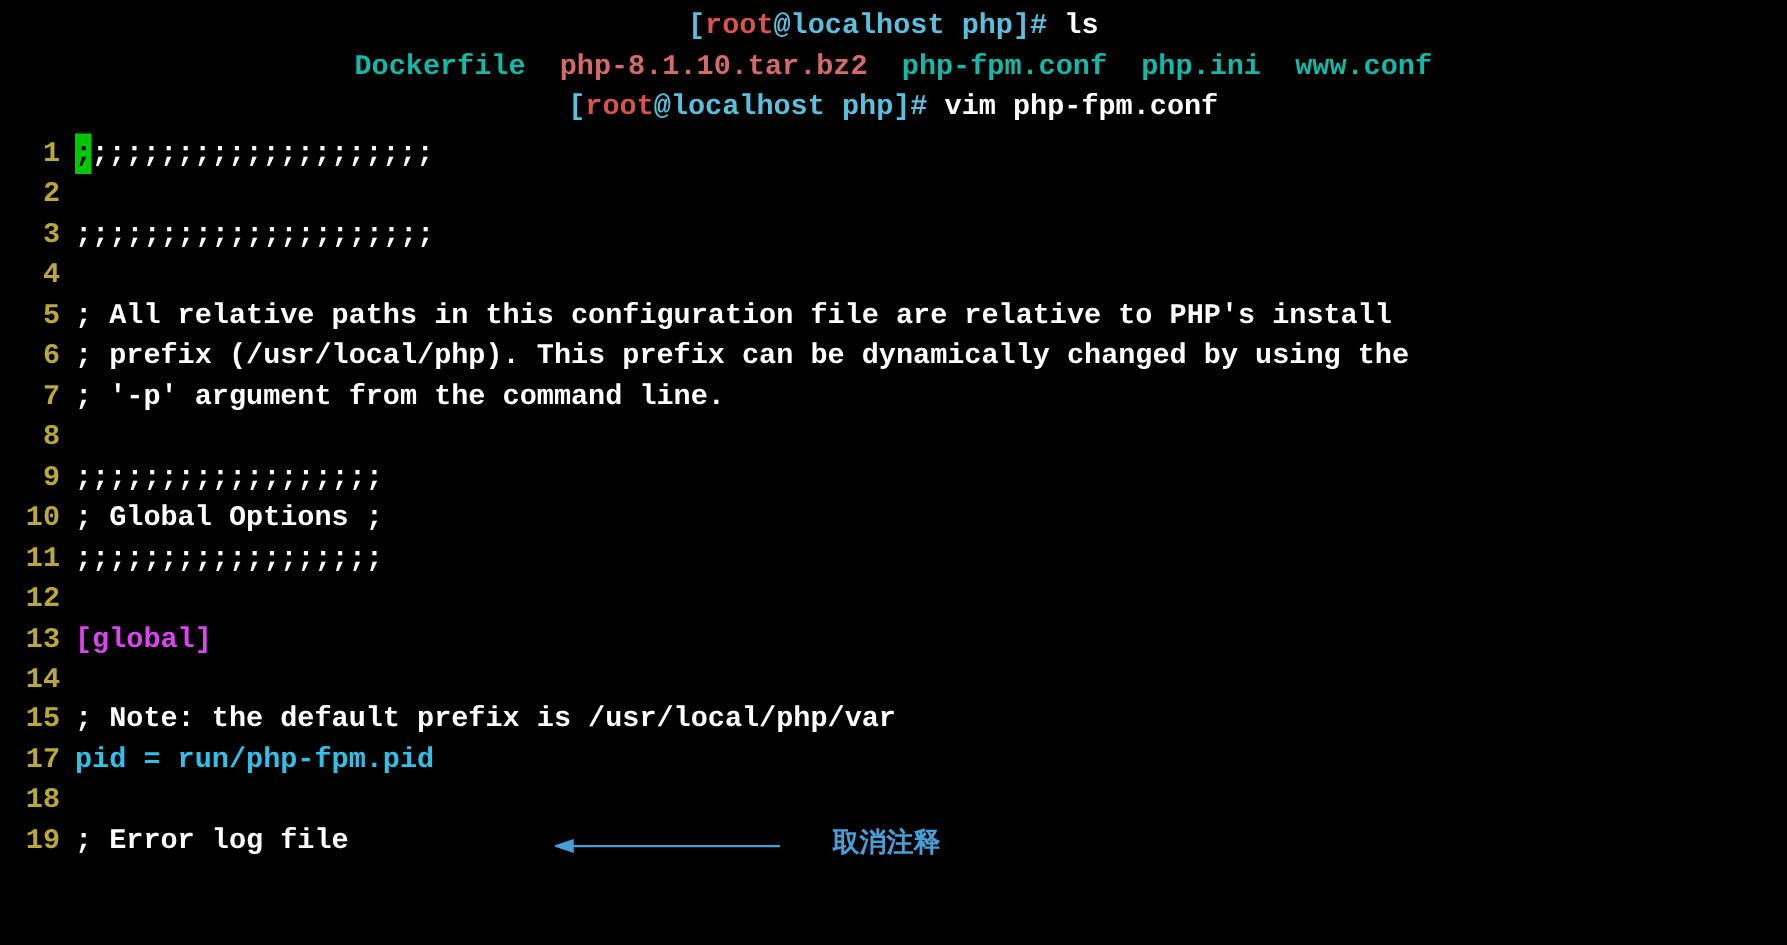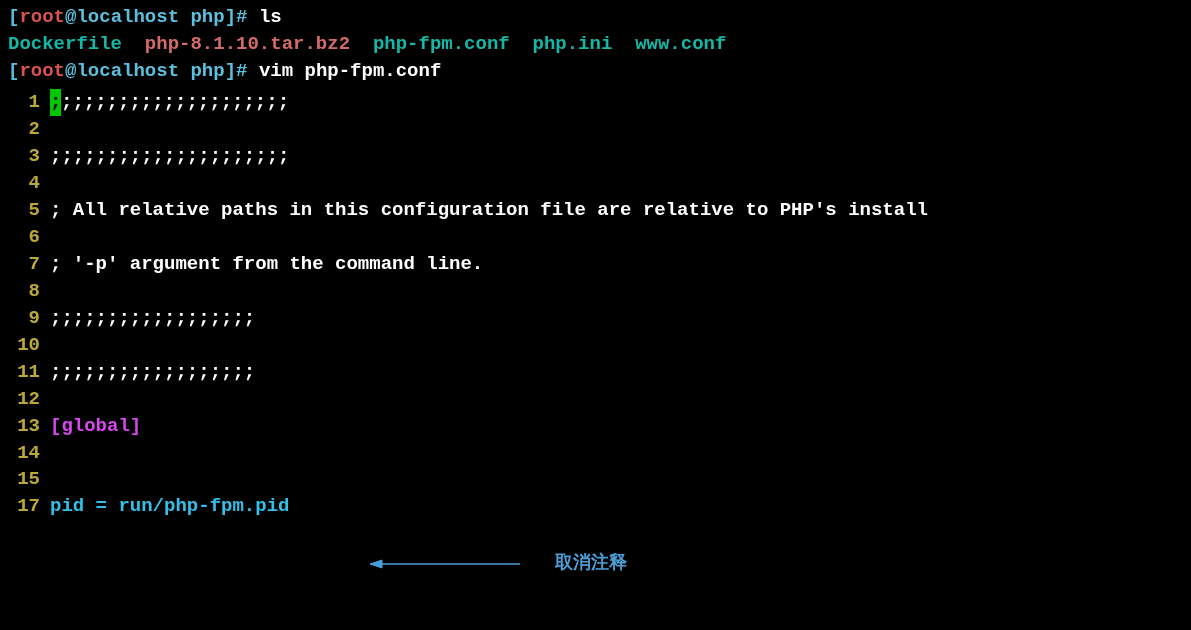--- a/index.html
+++ b/index.html
@@ -15,20 +15,21 @@
       color: #eee;
       line-height: 1.42;
       padding: 4px 8px;
       width: 1191px;
       height: 630px;
       overflow: hidden;
       position: relative;
     }
     .prompt-line {
       white-space: pre;
+      text-align: center;
     }
     .bracket { color: #5bc0de; }
     .root { color: #d9534f; }
     .cmd { color: #fff; }
     .file-white { color: #14b8a6; }
     .file-red { color: #d36b6b; }
     .editor {
       margin-top: 4px;
     }
     .editor-line {
@@ -71,30 +72,32 @@
 <div class="prompt-line"><span class="file-white">Dockerfile  </span><span class="file-red">php-8.1.10.tar.bz2  </span><span class="file-white">php-fpm.conf  </span><span class="file-white">php.ini  </span><span class="file-white">www.conf</span></div>
 
 <div class="prompt-line"><span class="bracket">[</span><span class="root">root</span><span class="bracket">@</span><span class="bracket">localhost</span><span class="bracket"> </span><span class="bracket">php</span><span class="bracket">]</span><span class="bracket">#</span><span> </span><span class="cmd">vim php-fpm.conf</span></div>
 
 <div class="editor">
   <div class="editor-line"><span class="linenum">1</span><span class="cursor">;</span><span class="code-white">;;;;;;;;;;;;;;;;;;;;</span></div>
   <div class="editor-line"><span class="linenum">2</span></div>
   <div class="editor-line"><span class="linenum">3</span><span class="code-white">;;;;;;;;;;;;;;;;;;;;;</span></div>
   <div class="editor-line"><span class="linenum">4</span><span class="code-white"></span></div>
   <div class="editor-line"><span class="linenum">5</span><span class="code-white">; All relative paths in this configuration file are relative to PHP's install</span></div>
-  <div class="editor-line"><span class="linenum">6</span></div>
+  <div class="editor-line"><span class="linenum">6</span><span class="code-white">; prefix (/usr/local/php). This prefix can be dynamically changed by using the</span></div>
   <div class="editor-line"><span class="linenum">7</span><span class="code-white">; '-p' argument from the command line.</span></div>
   <div class="editor-line"><span class="linenum">8</span><span class="code-white"></span></div>
   <div class="editor-line"><span class="linenum">9</span><span class="code-white">;;;;;;;;;;;;;;;;;;</span></div>
-  <div class="editor-line"><span class="linenum">10</span></div>
+  <div class="editor-line"><span class="linenum">10</span><span class="code-white">; Global Options ;</span></div>
   <div class="editor-line"><span class="linenum">11</span><span class="code-white">;;;;;;;;;;;;;;;;;;</span></div>
   <div class="editor-line"><span class="linenum">12</span><span class="code-white"></span></div>
   <div class="editor-line"><span class="linenum">13</span><span class="code-yellow">[global]</span></div>
   <div class="editor-line"><span class="linenum">14</span></div>
-  <div class="editor-line"><span class="linenum">15</span></div>
+  <div class="editor-line"><span class="linenum">15</span><span class="code-white">; Note: the default prefix is /usr/local/php/var</span></div>
   <div class="editor-line"><span class="linenum">17</span><span class="code-blue">pid = run/php-fpm.pid</span></div>
+  <div class="editor-line"><span class="linenum">18</span><span class="code-white"></span></div>
+  <div class="editor-line"><span class="linenum">19</span><span class="code-white">; Error log file</span></div>
 </div>
 
 <svg class="arrow" style="left:370px; top:554px;" width="150" height="20">
   <line x1="150" y1="10" x2="8" y2="10" stroke="#4a9ed8" stroke-width="1.5"></line>
   <polygon points="0,10 12,6 12,14" fill="#4a9ed8"></polygon>
 </svg>
 <div class="annotation" style="left:555px; top:551px;">取消注释</div>
 
 </body></html>

